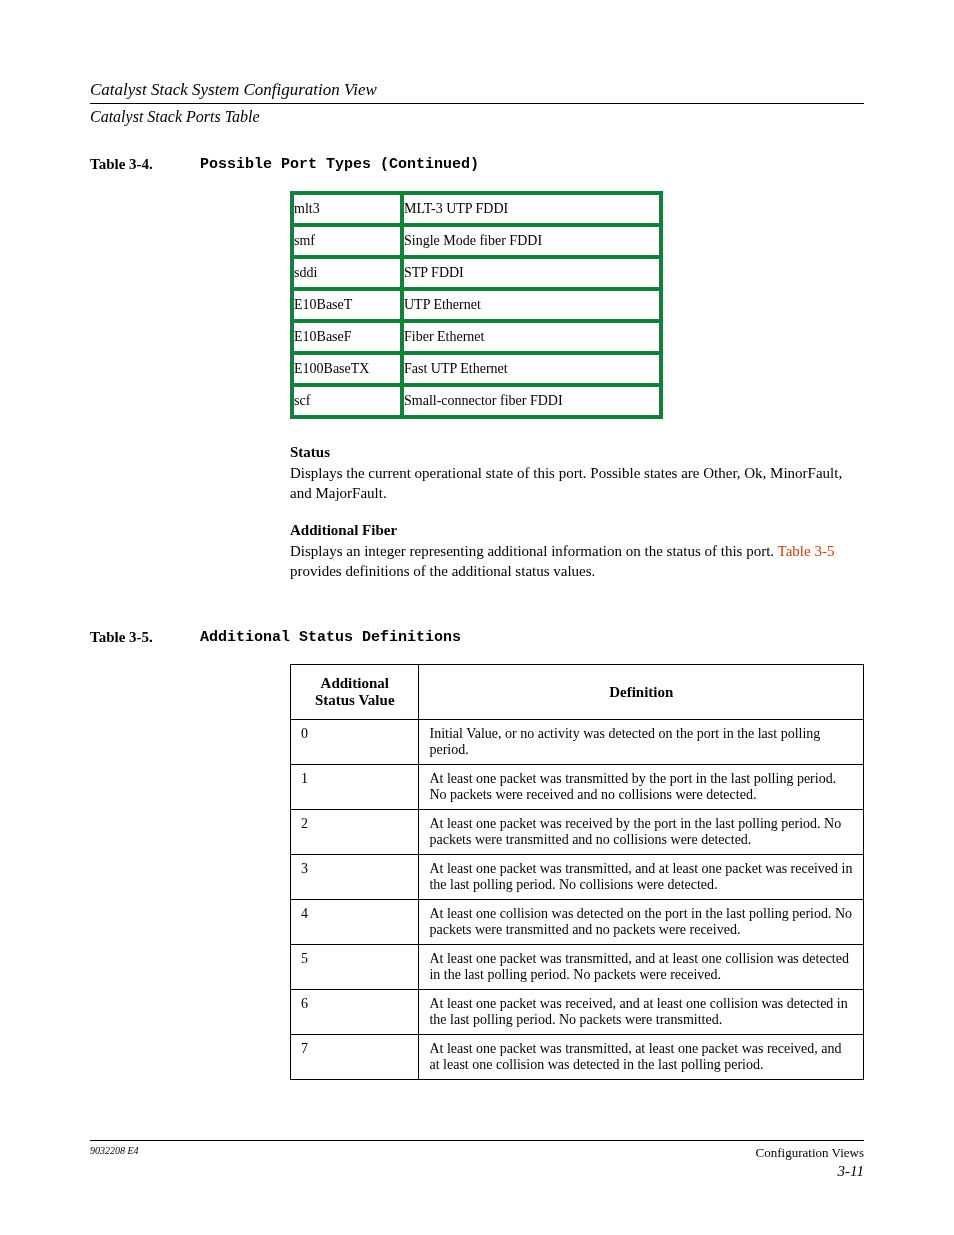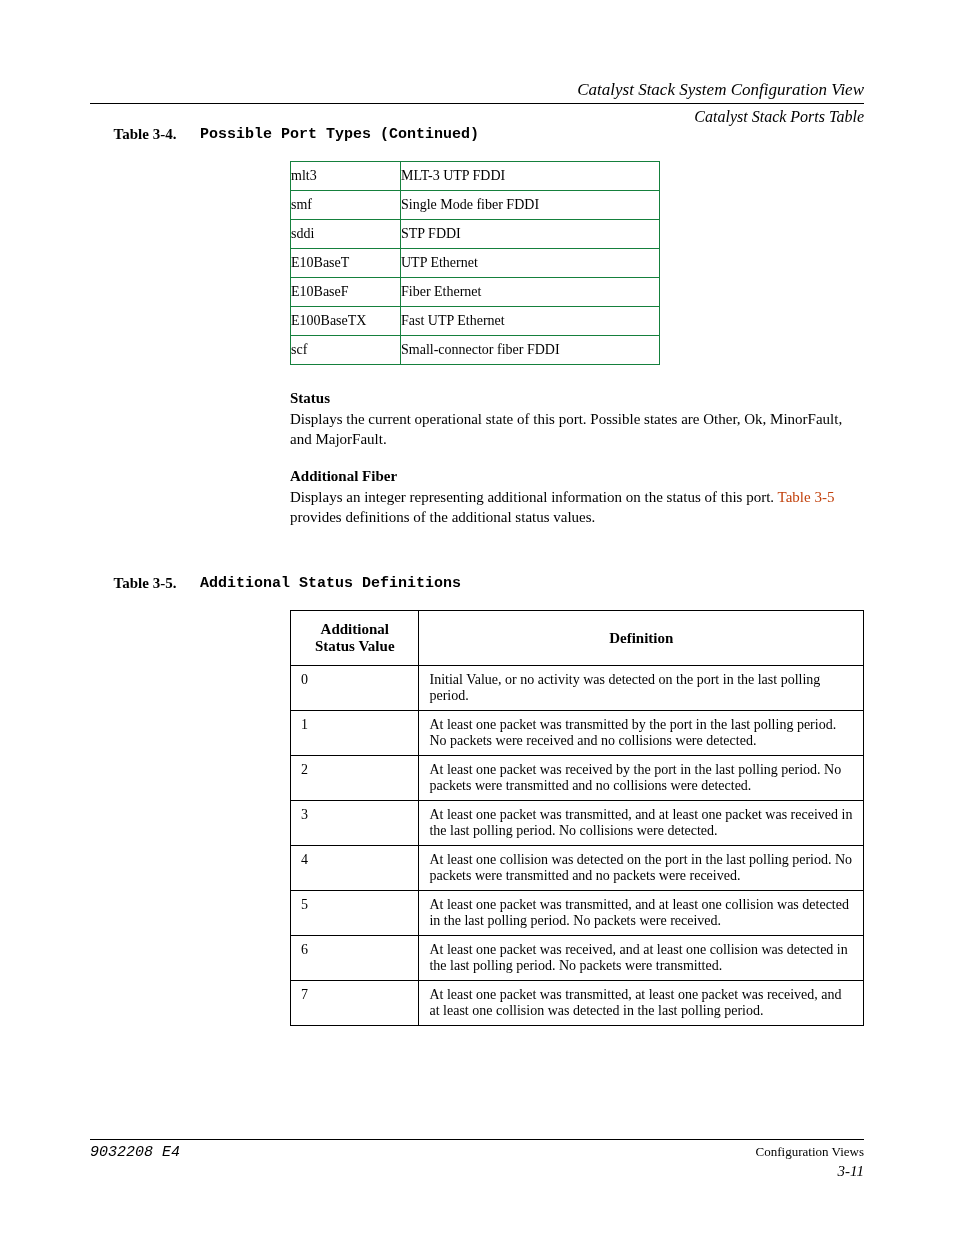--- a/index.html
+++ b/index.html
@@ -9,56 +9,55 @@
     }
     body {
       font-family: "Times New Roman", serif;
       background: #fff;
       width: 954px;
       height: 1235px;
       position: relative;
       padding: 80px 90px 60px 90px;
     }
     .header-section {
-      text-align: right;
+      margin-bottom: 30px;
     }
     .header-title {
       font-style: italic;
       font-size: 17px;
       border-bottom: 1px solid #000;
       padding-bottom: 3px;
       display: block;
     }
     .header-subtitle {
       font-style: italic;
       font-size: 16px;
       margin-top: 4px;
     }
     .table-label-row {
       display: flex;
       margin-bottom: 18px;
-      text-align: center;
     }
     .table-number {
       font-weight: bold;
       font-size: 15px;
       width: 110px;
     }
     .table-title {
       font-weight: bold;
       font-size: 15px;
       font-family: Liberation Mono, monospace;
     }
     .port-types-table {
       border-collapse: collapse;
       margin-left: 200px;
       margin-bottom: 25px;
     }
     .port-types-table td {
-      border: 1px solid #15803d;
+      border: 4px solid #15803d;
       padding: 6px 0;
       font-size: 14px;
       text-align: left;
     }
     .port-types-table td:first-child {
       width: 110px;
     }
     .port-types-table td:last-child {
       width: 259px;
     }
@@ -110,22 +109,21 @@
       right: 90px;
     }
     .footer-line {
       border-top: 1px solid #000;
       display: flex;
       justify-content: space-between;
       padding-top: 4px;
     }
     .footer-left {
       font-style: italic;
-      font-size: 15px;
-      font-family: Liberation Mono, monospace;
+      font-size: 10px;
     }
     .footer-right {
       font-size: 13px;
       text-align: right;
     }
     .footer-page {
       font-style: italic;
       font-size: 15px;
       text-align: right;
       margin-top: 2px;

